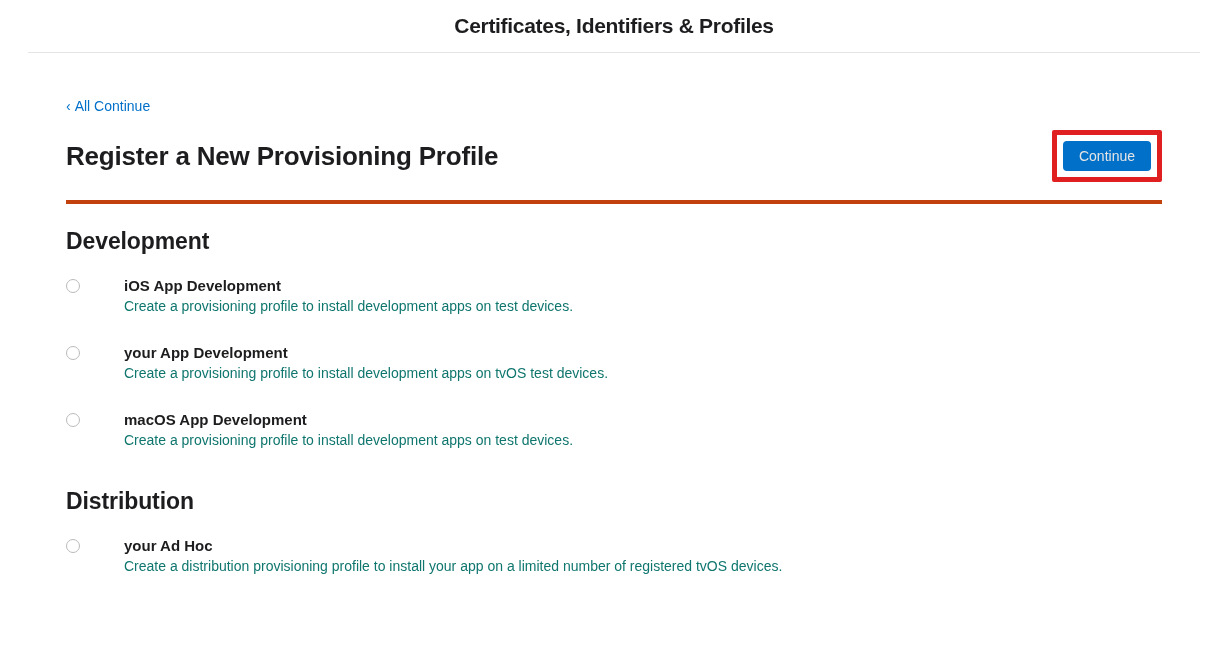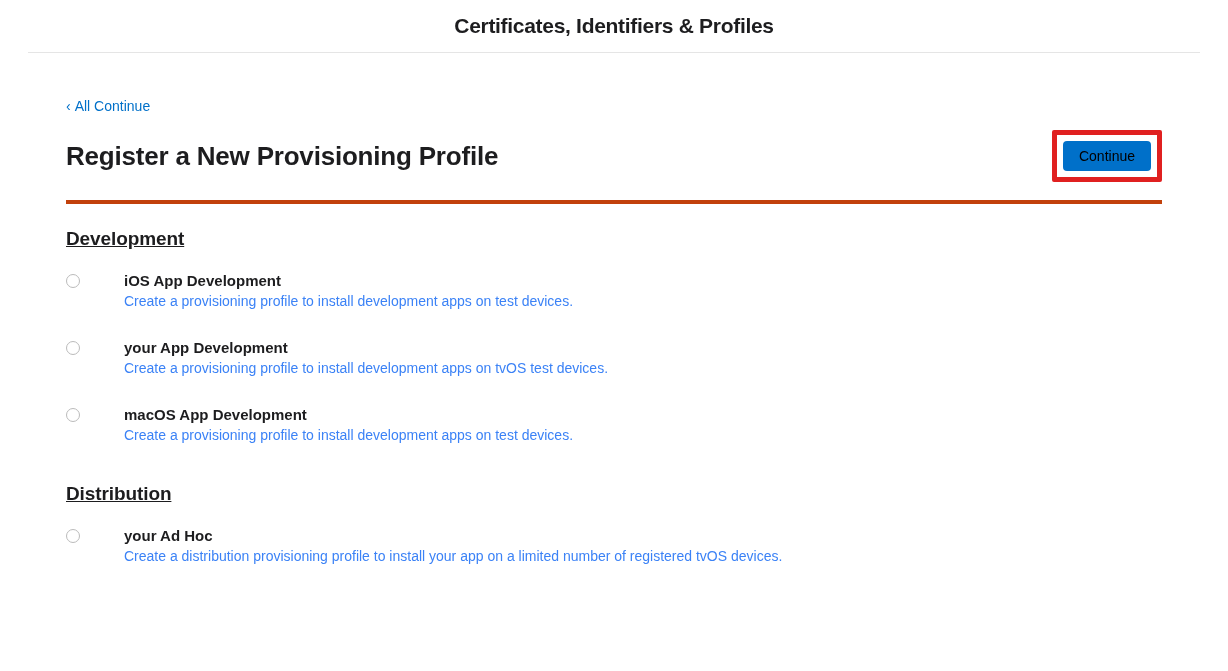--- a/index.html
+++ b/index.html
@@ -52,40 +52,39 @@
       padding-bottom: 18px;
       margin-bottom: 24px;
     }
     .subheader-title {
       font-size: 26px;
       font-weight: 700;
       letter-spacing: -0.2px;
     }
     .continue-button {
       background: #0070c9;
-      color: #000000;
+      color: #e5e5e5;
       border: none;
       border-radius: 4px;
       font-size: 14px;
       padding: 7px 16px;
       cursor: pointer;
       font-weight: 400;
     }
     .continue-highlight {
       border: 5px solid #e02020;
       border-radius: 2px;
       padding: 6px;
       display: inline-block;
     }
     .section-title {
-      font-size: 19px;
+      font-size: 23px;
       font-weight: 700;
       margin-bottom: 22px;
       letter-spacing: -0.1px;
-      text-decoration: underline;
     }
     .options-group {
       margin-bottom: 40px;
       position: relative;
     }
     .option-row {
       display: flex;
       align-items: flex-start;
       gap: 24px;
       margin-bottom: 30px;
@@ -108,21 +107,21 @@
       flex: 1;
       margin-left: 20px;
     }
     .option-title {
       font-size: 15px;
       font-weight: 700;
       margin-bottom: 4px;
     }
     .option-desc {
       font-size: 14px;
-      color: #3b82f6;
+      color: #0f766e;
       font-weight: 400;
     }
     .appstore-highlight {
       position: absolute;
       border: 5px solid #e02020;
       border-radius: 2px;
       pointer-events: none;
     }
   </style>
 </head>

